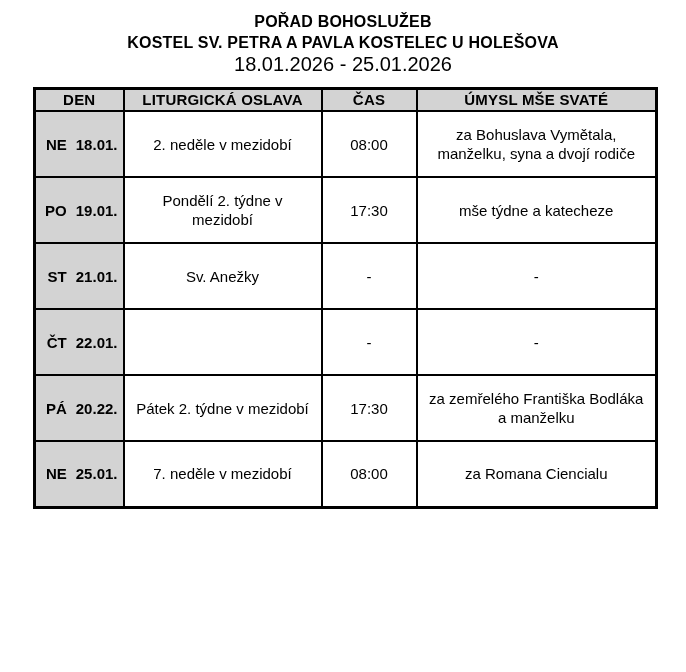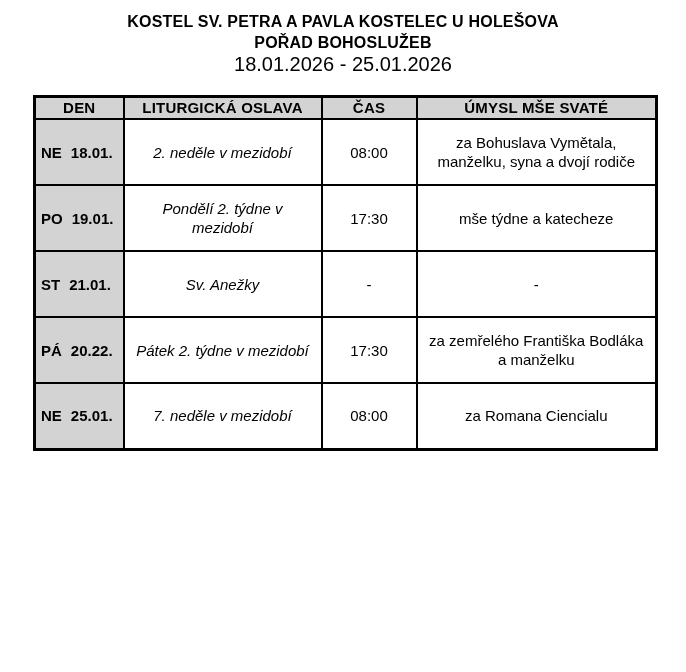--- a/index.html
+++ b/index.html
@@ -33,21 +33,21 @@
     letter-spacing: 0.2px;
   }
   .date-line {
     font-size: 20px;
     font-weight: normal;
     line-height: 22px;
   }
   table.schedule {
     border-collapse: collapse;
     table-layout: fixed;
-    margin: 20px 0 0 33px;
+    margin: 12px 0 0 33px;
     width: 622px;
     border: 3px solid var(--border-color);
   }
   col.c-den   { width: 89px; }
   col.c-osl   { width: 198px; }
   col.c-cas   { width: 95px; }
   col.c-umysl { width: 240px; }
   th, td {
     border: 2px solid var(--border-color);
     text-align: center;
@@ -65,37 +65,37 @@
     font-size: 15px;
     height: 66px;
     line-height: 19px;
   }
   td.day-cell {
     background: var(--cell-gray);
     font-weight: bold;
   }
   .day-wrap {
     display: flex;
-    justify-content: flex-start;
+    justify-content: flex-end;
     align-items: center;
     gap: 9px;
     padding: 0 4px;
   }
-  td.celebration-cell { padding: 0 10px; font-style: italic; }
+  td.celebration-cell { padding: 0 10px; }
   td.time-cell        { padding: 0 4px; }
   td.intention-cell   { padding: 0 6px; }
 </style>
 </head>
 <body>
 
 <div class="page">
 
   <div class="titles">
+    <div class="title-line">POŘAD BOHOSLUŽEB</div>
     <div class="title-line">KOSTEL SV. PETRA A PAVLA KOSTELEC U HOLEŠOVA</div>
-    <div class="title-line">POŘAD BOHOSLUŽEB</div>
     <div class="date-line">18.01.2026 - 25.01.2026</div>
   </div>
 
   <table class="schedule">
     <colgroup>
       <col class="c-den">
         <col class="c-osl">
         <col class="c-cas">
         <col class="c-umysl">
     </colgroup>
@@ -137,20 +137,31 @@
             <span>21.01.</span>
           </div>
         </td>
         <td class="celebration-cell">Sv. Anežky</td>
         <td class="time-cell">-</td>
         <td class="intention-cell">-</td>
       </tr>
       <tr>
         <td class="day-cell">
           <div class="day-wrap">
+            <span>ČT</span>
+            <span>22.01.</span>
+          </div>
+        </td>
+        <td class="celebration-cell"></td>
+        <td class="time-cell">-</td>
+        <td class="intention-cell">-</td>
+      </tr>
+      <tr>
+        <td class="day-cell">
+          <div class="day-wrap">
             <span>PÁ</span>
             <span>20.22.</span>
           </div>
         </td>
         <td class="celebration-cell">Pátek 2. týdne v mezidobí</td>
         <td class="time-cell">17:30</td>
         <td class="intention-cell">za zemřelého Františka Bodláka a manželku</td>
       </tr>
       <tr>
         <td class="day-cell">

